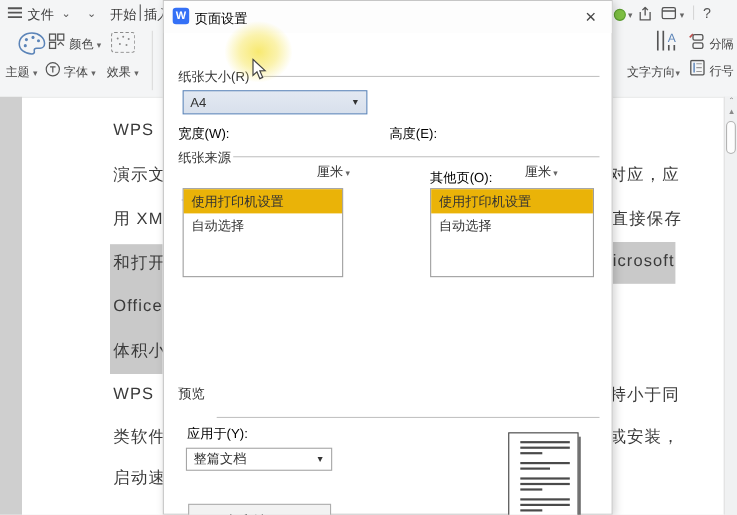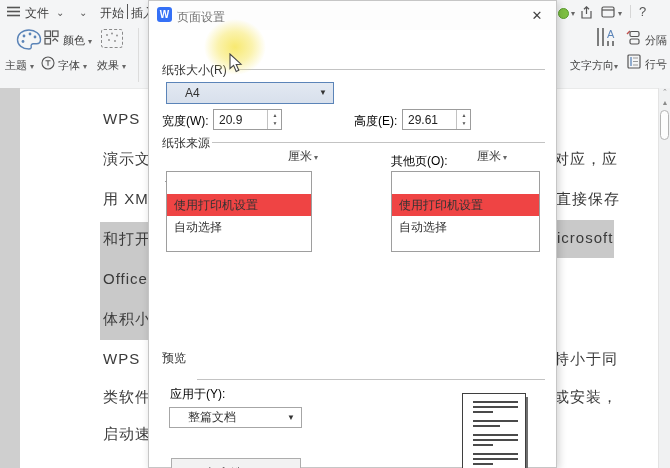--- a/index.html
+++ b/index.html
@@ -29,54 +29,54 @@
 
   
   #scrollbar { left:658px; top:88px; width:12px; height:380px; background:#f0f1f2; border-left:1px solid #e3e3e3; }
   #scroll-thumb { left:660px; top:110px; width:9px; height:30px; background:#fdfdfd; border:1px solid #b3b3b3; border-radius:5px; }
   .scroll-glyph { position:absolute; color:#8a8a8a; font-size:7px; text-align:center; width:12px; }
 
   
   #dialog { left:148px; top:0; width:409px; height:468px; background:#ffffff;
             border:1px solid #c6c6c6; box-shadow:2px 2px 8px rgba(0,0,0,.18); z-index:50; }
   #dlg-titlebar { position:absolute; left:0; top:0; width:100%; height:29px; background:#fdfdfd; }
-  #dlg-title { position:absolute; left:28px; top:8px; font-size:12px; color:#737373; }
+  #dlg-title { position:absolute; left:28px; top:8px; font-size:12px; color:#000000; }
   #wps-logo { position:absolute; left:8px; top:6px; width:15px; height:15px; background:#3470f6;
               border-radius:3px; color:#fff; font-size:10px; font-weight:bold; text-align:center; line-height:15px; }
   #dlg-close { position:absolute; right:10px; top:6px; width:18px; height:18px; font-size:13px;
                color:#444; text-align:center; line-height:18px; cursor:pointer; }
 
   #tabbar { position:absolute; left:0; top:30px; width:100%; height:23px; border-bottom:1px solid #d9d9d9; }
   .tab { position:absolute; top:0; height:23px; line-height:22px; padding:0 11px; font-size:12px; color:#333; }
   .tab.active { background:#fff; border:1px solid #d9d9d9; border-bottom:1px solid #fff; height:24px; color:#a7a48c; }
 
   #glow { position:absolute; left:55px; top:18px; width:62px; height:56px; border-radius:50%;
           background:radial-gradient(closest-side, rgba(247,232,105,.95), rgba(247,232,105,.55) 55%, rgba(247,232,105,0)); 
           z-index:60; pointer-events:none; }
   #cursor { position:absolute; left:80px; top:52px; z-index:70; pointer-events:none; }
 
   .group-label { position:absolute; font-size:12px; color:#333; white-space:nowrap; }
   .group-line { position:absolute; height:1px; background:#c3c3c3; }
 
   .combo { position:absolute; border:1px solid #a6a6a6; background:#fff; font-size:12px;
-           line-height:19px; padding-left:18px; }
+           line-height:19px; padding-left:6px; }
   .combo .arrow { position:absolute; right:6px; top:0; font-size:8px; color:#333; line-height:20px; }
   #paper-size-combo { border:1px solid #5b84b8; background:linear-gradient(#e3e9f2,#d8e0ec); line-height:20px; }
 
   .field-label { position:absolute; font-size:12px; color:#000000; white-space:nowrap; }
   .spinbox { position:absolute; height:21px; border:1px solid #9c9c9c; background:#fff; }
   .spin-val { position:absolute; left:5px; top:3px; font-size:12px; color:#222; }
   .spin-btns { position:absolute; right:0; top:0; width:14px; height:100%; border-left:1px solid #c2c2c2; }
   .spin-btns span { position:absolute; left:0; width:14px; text-align:center; font-size:5px; color:#555; }
   .unit { position:absolute; font-size:12px; color:#333; white-space:nowrap;margin-top:35px; }
   .unit .caret { margin-left:2px; }
 
   .listbox { position:absolute; border:1px solid #9e9e9e; background:#fff; }
   .list-item { height:22px; line-height:22px; padding-left:7px; font-size:12px; color:#333; }
-  .list-item.selected { background:#ef4444;margin-top:22px; }
+  .list-item.selected { background:#eab308; }
 
   #preview-page { position:absolute; left:313px; top:392px; width:64px; height:85px; background:#fff;
                   border:1px solid #3f3f3f; box-shadow:3px 3px 0 -1px #6f6f6f; padding:7px 7px 0 10px; overflow:hidden; }
   .pv-line { height:2px; background:#4a4a4a; margin-bottom:3px; }
   .pv-gap { height:4px; }
   .pv-s { width:45%; } .pv-m { width:60%; } .pv-l { width:100%; }
 
   #print-options-btn { position:absolute; left:22px; top:457px; width:130px; height:28px;
                        background:#f2f2f2; border:1px solid #adadad; font-size:12px; color:#333;
                        text-align:center; line-height:28px; overflow:hidden; }
@@ -252,37 +252,23 @@
 
   <span class="group-label" style="left:13px;top:61px;">纸张大小(R)</span>
   <div class="group-line" style="left:86px;top:68px;width:310px;"></div>
 
   <div class="combo" id="paper-size-combo" style="left:17px;top:81px;width:168px;height:22px;">
     <span>A4</span>
     <span class="arrow">▼</span>
   </div>
 
   <span class="field-label" style="left:13px;top:112px;">宽度(W):</span>
-  <div class="spinbox" style="left:64px;top:108px;width:69px;">
-    <span class="spin-val">20.9</span>
-    <span class="spin-btns">
-        <span style="top:2px;">▲</span>
-        <span style="top:10px;">▼</span>
-      </span>
-  </div>
   <span class="unit" style="left:139px;top:112px;"><span>厘米</span><span class="caret">▾</span></span>
 
   <span class="field-label" style="left:205px;top:112px;">高度(E):</span>
-  <div class="spinbox" style="left:253px;top:108px;width:69px;">
-    <span class="spin-val">29.61</span>
-    <span class="spin-btns">
-        <span style="top:2px;">▲</span>
-        <span style="top:10px;">▼</span>
-      </span>
-  </div>
   <span class="unit" style="left:328px;top:112px;"><span>厘米</span><span class="caret">▾</span></span>
 
   <span class="group-label" style="left:13px;top:134px;">纸张来源</span>
   <div class="group-line" style="left:63px;top:141px;width:333px;"></div>
 
   <span class="field-label" style="left:16px;top:152px;margin-top:24px;">首页(F):</span>
   <div class="listbox" style="left:17px;top:170px;width:146px;height:81px;">
     <div class="list-item selected">使用打印机设置</div>
     <div class="list-item">自动选择</div>
   </div>

